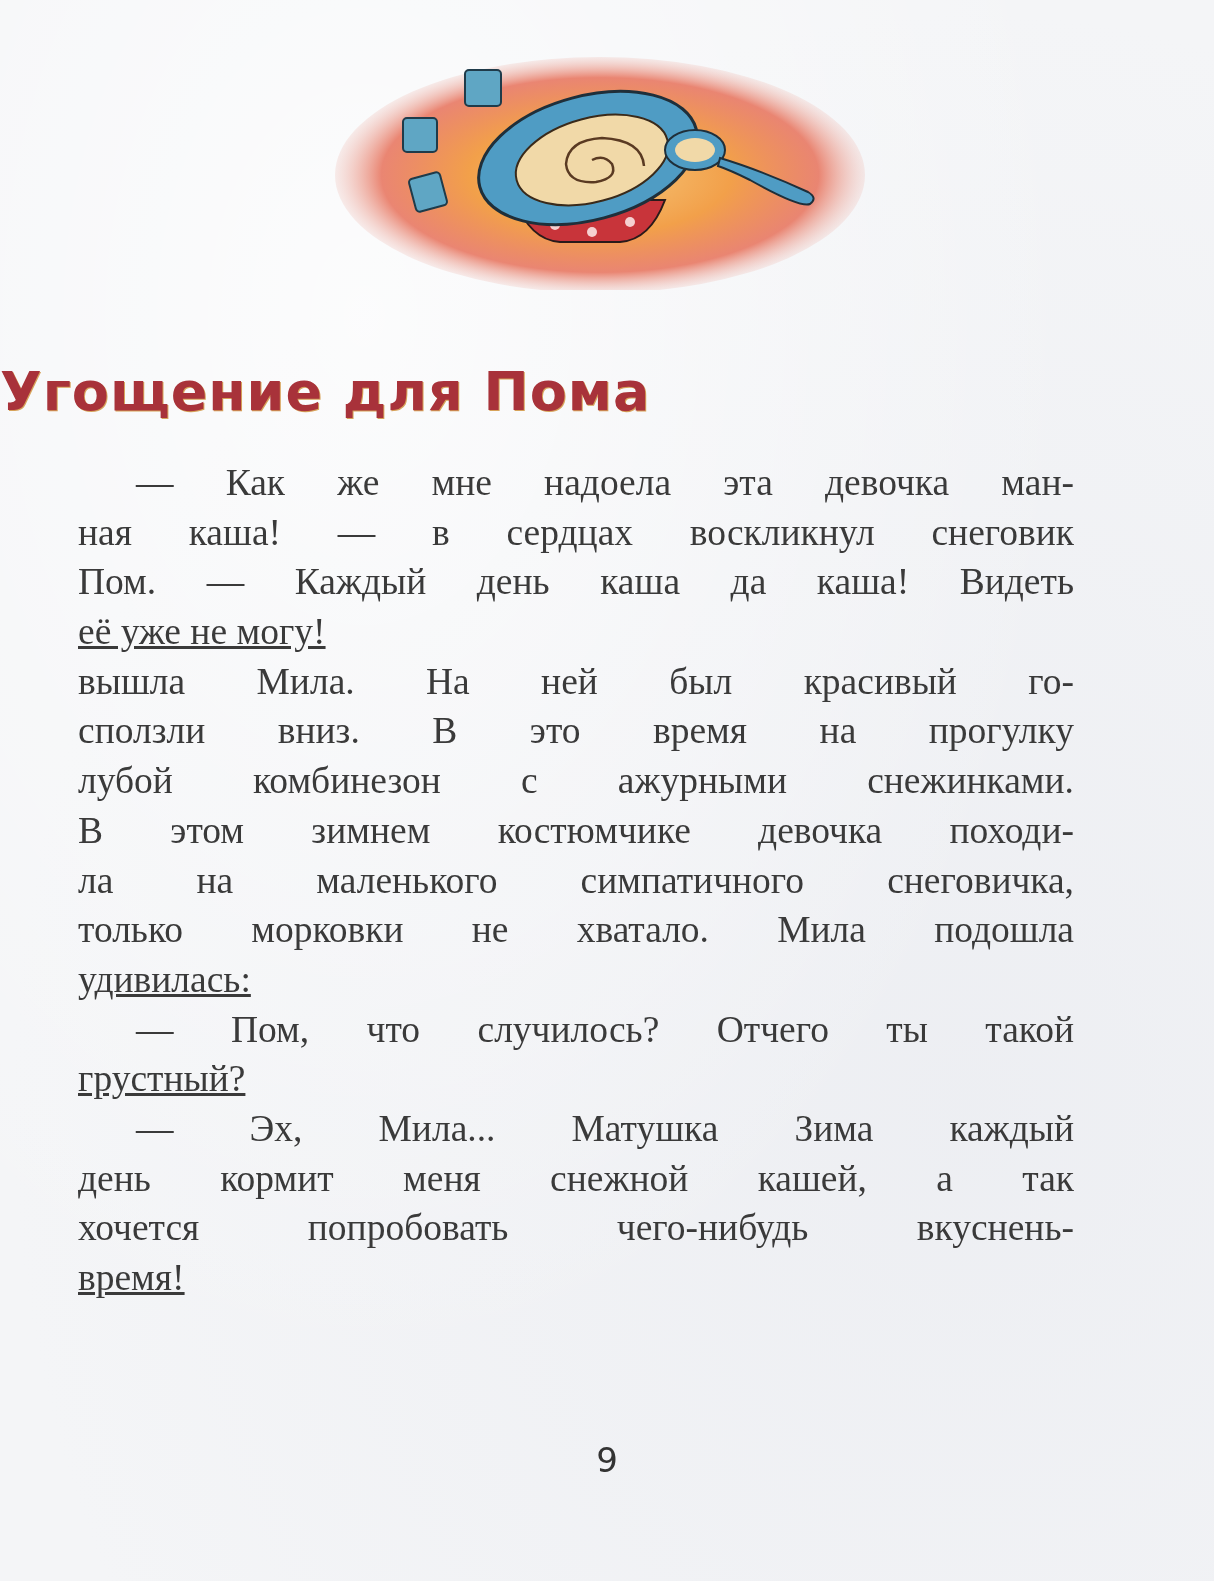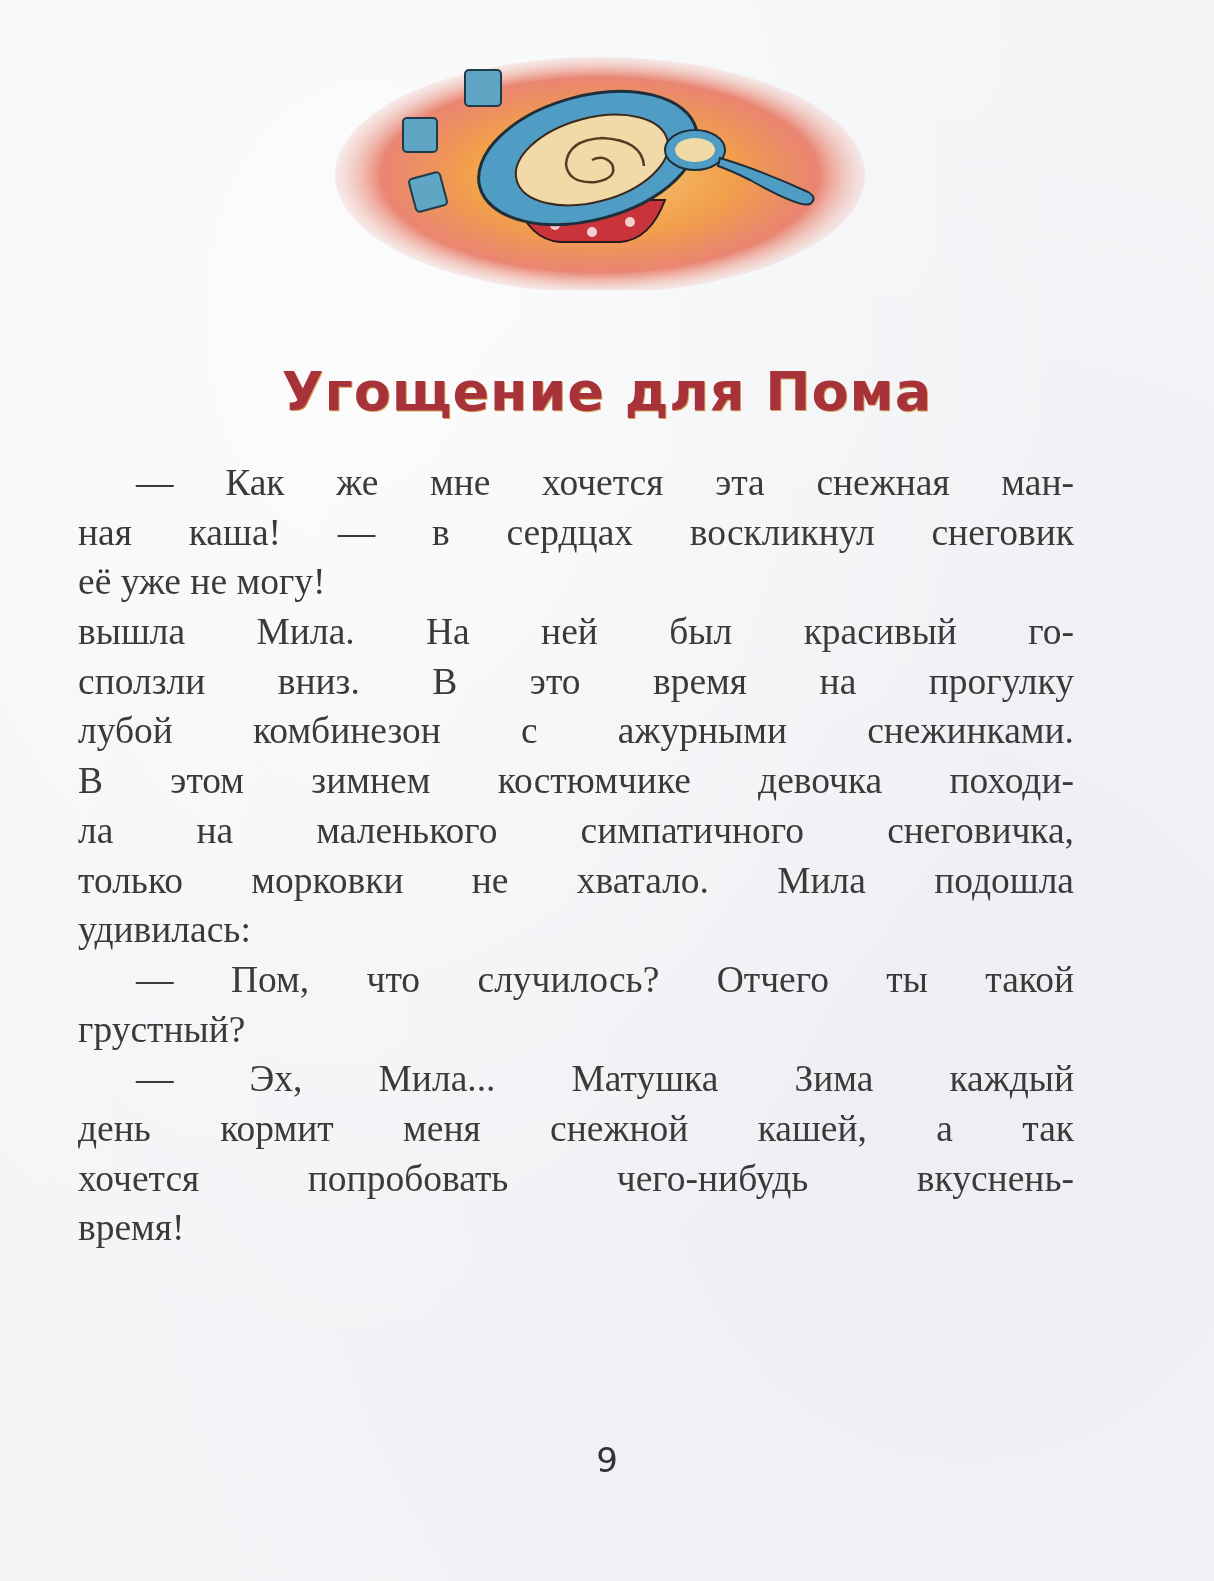--- a/index.html
+++ b/index.html
@@ -14,40 +14,39 @@
     background:
       radial-gradient(ellipse at 30% 20%, rgba(255,255,255,0.7), rgba(255,255,255,0) 60%),
       radial-gradient(ellipse at 80% 70%, rgba(230,232,238,0.5), rgba(255,255,255,0) 70%),
       #f4f5f7;
   }
   .illustration {
     position: absolute; left: 330px; top: 50px; width: 540px; height: 240px;
   }
   .title {
     position: absolute; left: 0; right: 0; top: 360px;
-    text-align: center;
     font-family: "DejaVu Sans", sans-serif;
     font-weight: bold;
     font-size: 54px;
     letter-spacing: 1px;
     color: #a8323a;
     text-shadow: 1px 1px 0 #d7a35a;
   }
   .body-text {
     position: absolute; left: 78px; top: 458px; width: 996px;
     color: #3a3a3a;
     font-size: 37.5px;
     line-height: 49.7px;
   }
   .line {
     display: block; white-space: nowrap;
     text-align: justify; text-align-last: justify;
     height: 49.7px;
   }
-  .line.last { text-align-last: left; }
+  .line.last { text-align-last: left; text-decoration: underline; }
   .line.indent { padding-left: 58px; }
   .page-number {
     position: absolute; left: 0; right: 0; top: 1440px;
     text-align: center;
     font-family: "DejaVu Sans", sans-serif;
     font-size: 34px; color: #333;
   }
 </style>
 </head>
 <body>
@@ -83,22 +82,23 @@
 
       <ellipse cx="365" cy="100" rx="30" ry="20" fill="#4f9cc4" stroke="#1f2f3a" stroke-width="2"></ellipse>
       <ellipse cx="365" cy="100" rx="20" ry="12" fill="#f1d9a8"></ellipse>
       <path d="M390 108 Q430 120 478 142 Q488 148 480 154 Q470 158 420 130 Q400 120 388 116 Z" fill="#4f9cc4" stroke="#1f2f3a" stroke-width="2"></path>
     </svg>
   </div>
 
   <div class="title">Угощение для Пома</div>
 
   <div class="body-text" id="body-text">
-      <span class="line indent">— Как же мне хочется эта снежная ман-</span>
+      <span class="line indent">— Как же мне надоела эта девочка ман-</span>
       <span class="line">ная каша! — в сердцах воскликнул снеговик</span>
+      <span class="line">Пом. — Каждый день каша да каша! Видеть</span>
       <span class="line last">её уже не могу!</span>
       <span class="line">вышла Мила. На ней был красивый го-</span>
       <span class="line">сползли вниз. В это время на прогулку</span>
       <span class="line">лубой комбинезон с ажурными снежинками.</span>
       <span class="line">В этом зимнем костюмчике девочка походи-</span>
       <span class="line">ла на маленького симпатичного снеговичка,</span>
       <span class="line">только морковки не хватало. Мила подошла</span>
       <span class="line last">удивилась:</span>
       <span class="line indent">— Пом, что случилось? Отчего ты такой</span>
       <span class="line last">грустный?</span>

